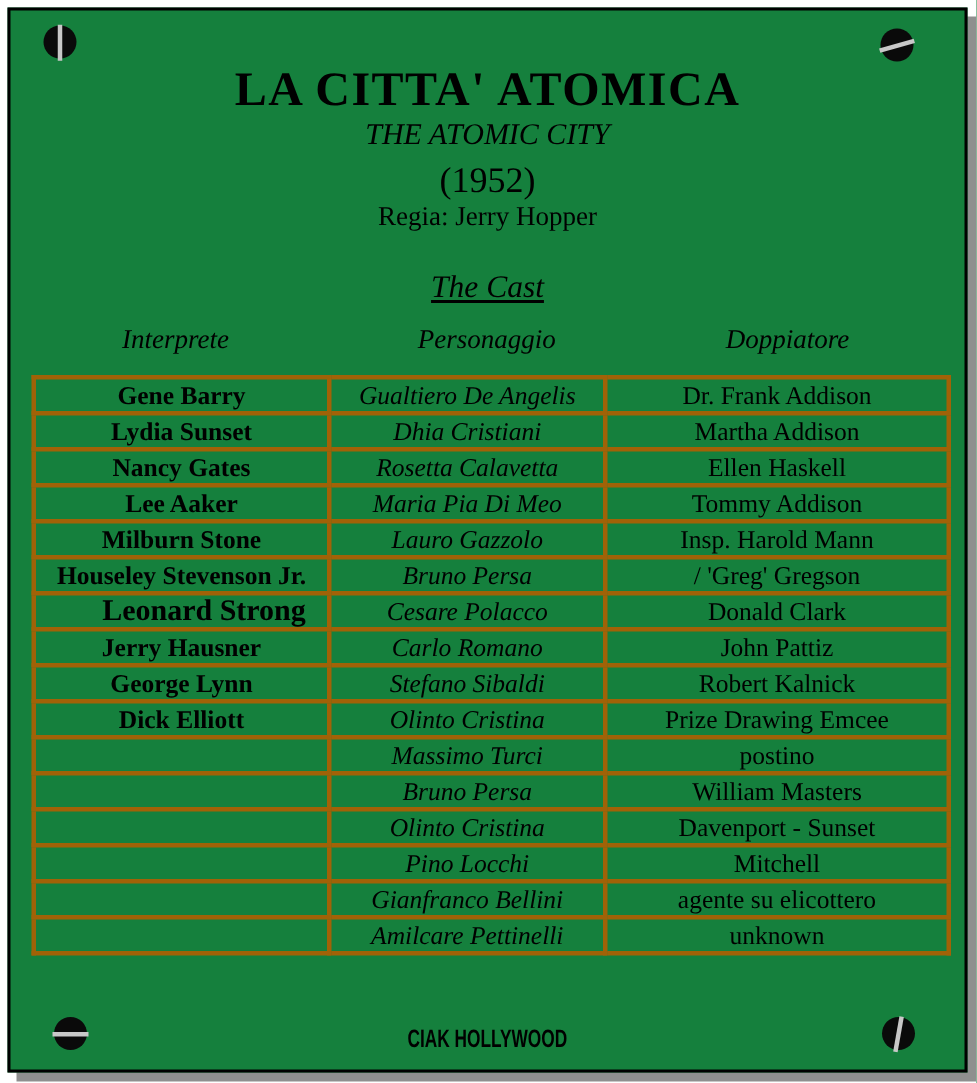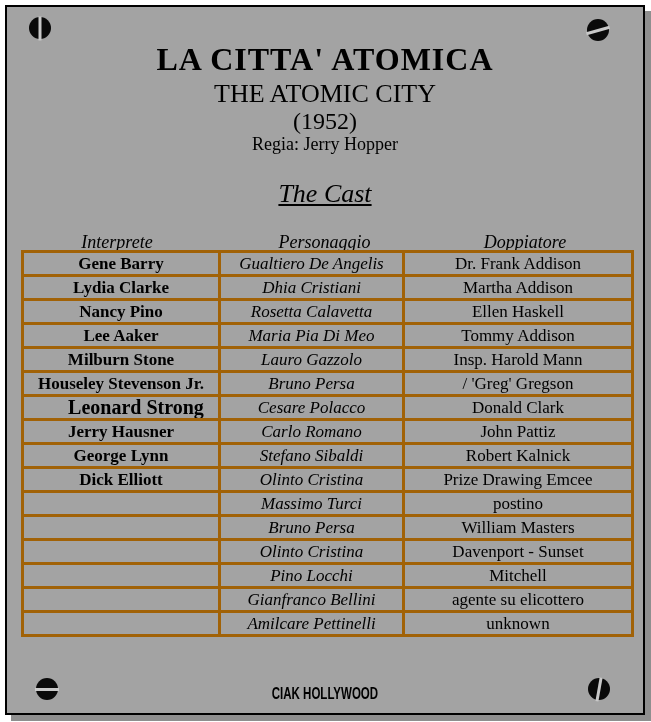--- a/index.html
+++ b/index.html
@@ -3,21 +3,21 @@
 <meta charset="utf-8">
 <style>
   html,body{margin:0;padding:0;}
   body{
     width:651px;height:722px;position:relative;background:#ffffff;
     font-family:"Liberation Serif","DejaVu Serif",serif;color:#000;
     overflow:hidden;
   }
   .card{
     position:absolute;left:5px;top:5px;width:636px;height:706px;
-    background:#a3a3a3;border:2px solid #000;
+    background:#15803d;border:2px solid #000;
     box-shadow:6px 6px 0 #8f8f8f;
   }
   
   .screw{
     position:absolute;width:22px;height:22px;border-radius:50%;
     background:#0a0a0a;
   }
   .screw .slot{
     position:absolute;left:-1px;top:9.5px;width:24px;height:3px;
     background:#c8c8c8;
@@ -26,27 +26,27 @@
   .screw-tl .slot{transform:rotate(90deg);}
   .screw-tr{left:580px;top:12px;}
   .screw-tr .slot{transform:rotate(-16deg);}
   .screw-bl{left:29px;top:671px;}
   .screw-bl .slot{transform:rotate(0deg);}
   .screw-br{left:581px;top:671px;}
   .screw-br .slot{transform:rotate(100deg);}
   
   .centerline{position:absolute;left:0;width:100%;text-align:center;white-space:nowrap;}
   .title-it{top:34px;font-size:32px;font-weight:bold;letter-spacing:1px;}
-  .title-en{top:72px;font-size:26px;}
+  .title-en{top:72px;font-size:20px;font-style:italic;}
   .year{top:101px;font-size:24px;}
   .director{top:127px;font-size:18px;}
-  .cast-heading{top:172px;font-size:26px;font-style:italic;text-decoration:underline;}
+  .cast-heading{top:172px;font-size:21px;font-style:italic;text-decoration:underline;}
   
   .colheads{
-    position:absolute;left:14px;top:225px;width:593px;display:flex;
+    position:absolute;left:14px;top:209px;width:593px;display:flex;
     font-size:18px;font-style:italic;
   }
   .colheads .ch{text-align:center;}
   .ch1{width:192px;}
   .ch2{width:178px;}
   .ch3{width:223px;}
   
   table.cast{
     position:absolute;left:14px;top:243px;width:593px;
     border-collapse:collapse;table-layout:fixed;
@@ -100,26 +100,26 @@
   </div>
 
   <table class="cast">
     <tbody>
       <tr>
           <td class="c-int">Gene Barry</td>
           <td class="c-dop">Gualtiero De Angelis</td>
           <td class="c-per">Dr. Frank Addison</td>
         </tr>
       <tr>
-          <td class="c-int">Lydia Clarke</td>
+          <td class="c-int">Lydia Sunset</td>
           <td class="c-dop">Dhia Cristiani</td>
           <td class="c-per">Martha Addison</td>
         </tr>
       <tr>
-          <td class="c-int">Nancy Pino</td>
+          <td class="c-int">Nancy Gates</td>
           <td class="c-dop">Rosetta Calavetta</td>
           <td class="c-per">Ellen Haskell</td>
         </tr>
       <tr>
           <td class="c-int">Lee Aaker</td>
           <td class="c-dop">Maria Pia Di Meo</td>
           <td class="c-per">Tommy Addison</td>
         </tr>
       <tr>
           <td class="c-int">Milburn Stone</td>

